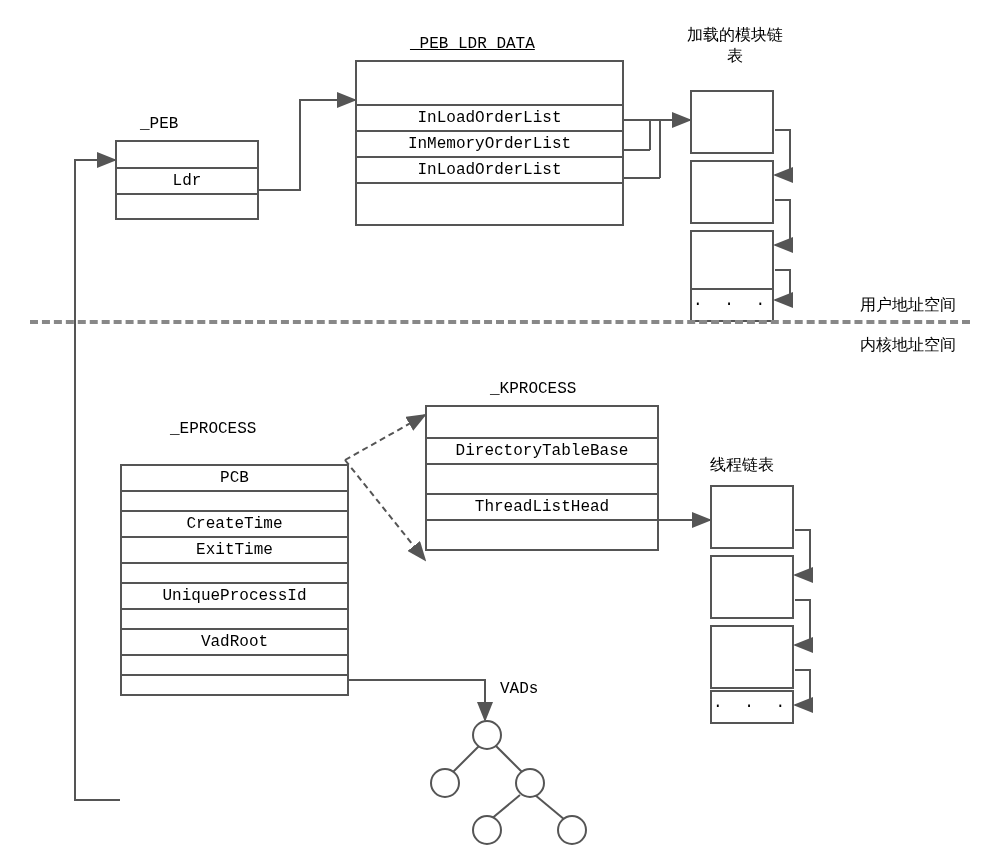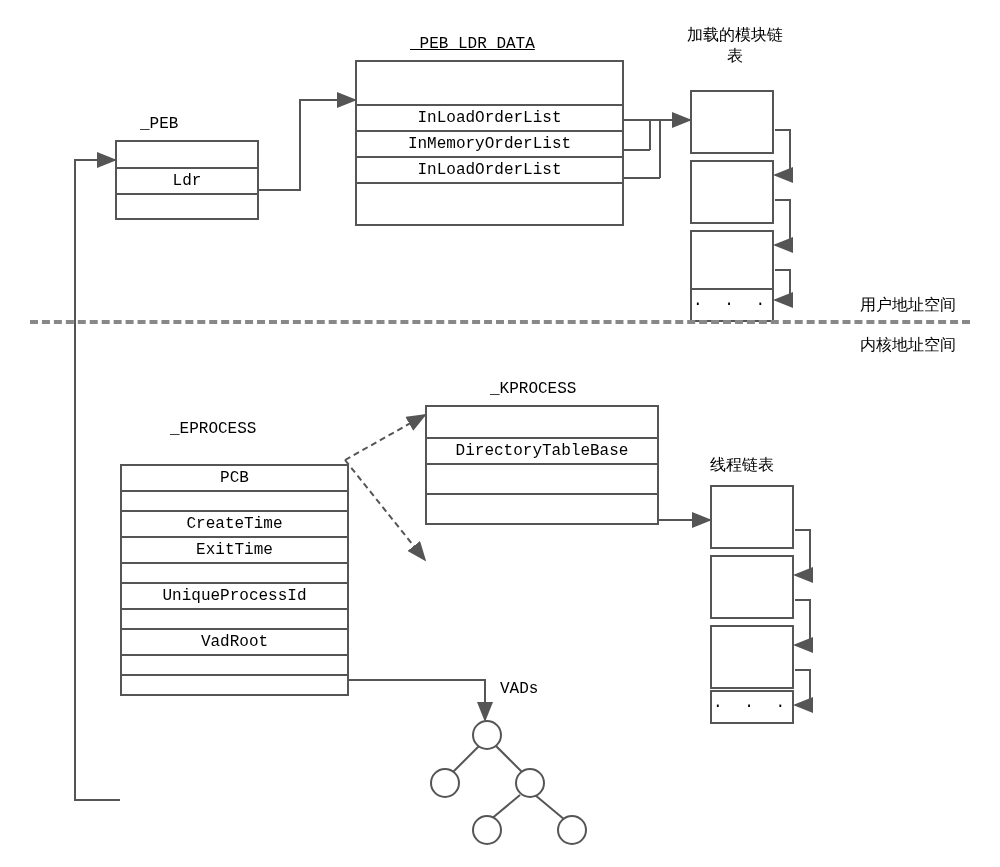--- a/index.html
+++ b/index.html
@@ -163,20 +163,21 @@
     <div class="row">VadRoot</div>
     <div class="row" style="height:20px;"></div>
     <div class="row" style="height:20px;"></div>
   </div>
 
   <div class="title" style="left:470px; top:360px;">_KPROCESS</div>
   <div class="box" style="left:405px; top:385px; width:230px;">
     <div class="row" style="height:30px;"></div>
     <div class="row">DirectoryTableBase</div>
     <div class="row" style="height:30px;"></div>
+    <div class="row">ThreadListHead</div>
     <div class="row" style="height:30px;"></div>
   </div>
 
   <div class="title" style="left:690px; top:435px; font-family:sans-serif;">线程链表</div>
 
   <div class="linked-node" style="left:690px; top:465px;"></div>
   <div class="linked-node" style="left:690px; top:535px;"></div>
   <div class="linked-node" style="left:690px; top:605px;"></div>
   <div class="dots-node" style="left:690px; top:670px;">. . .</div>
 

